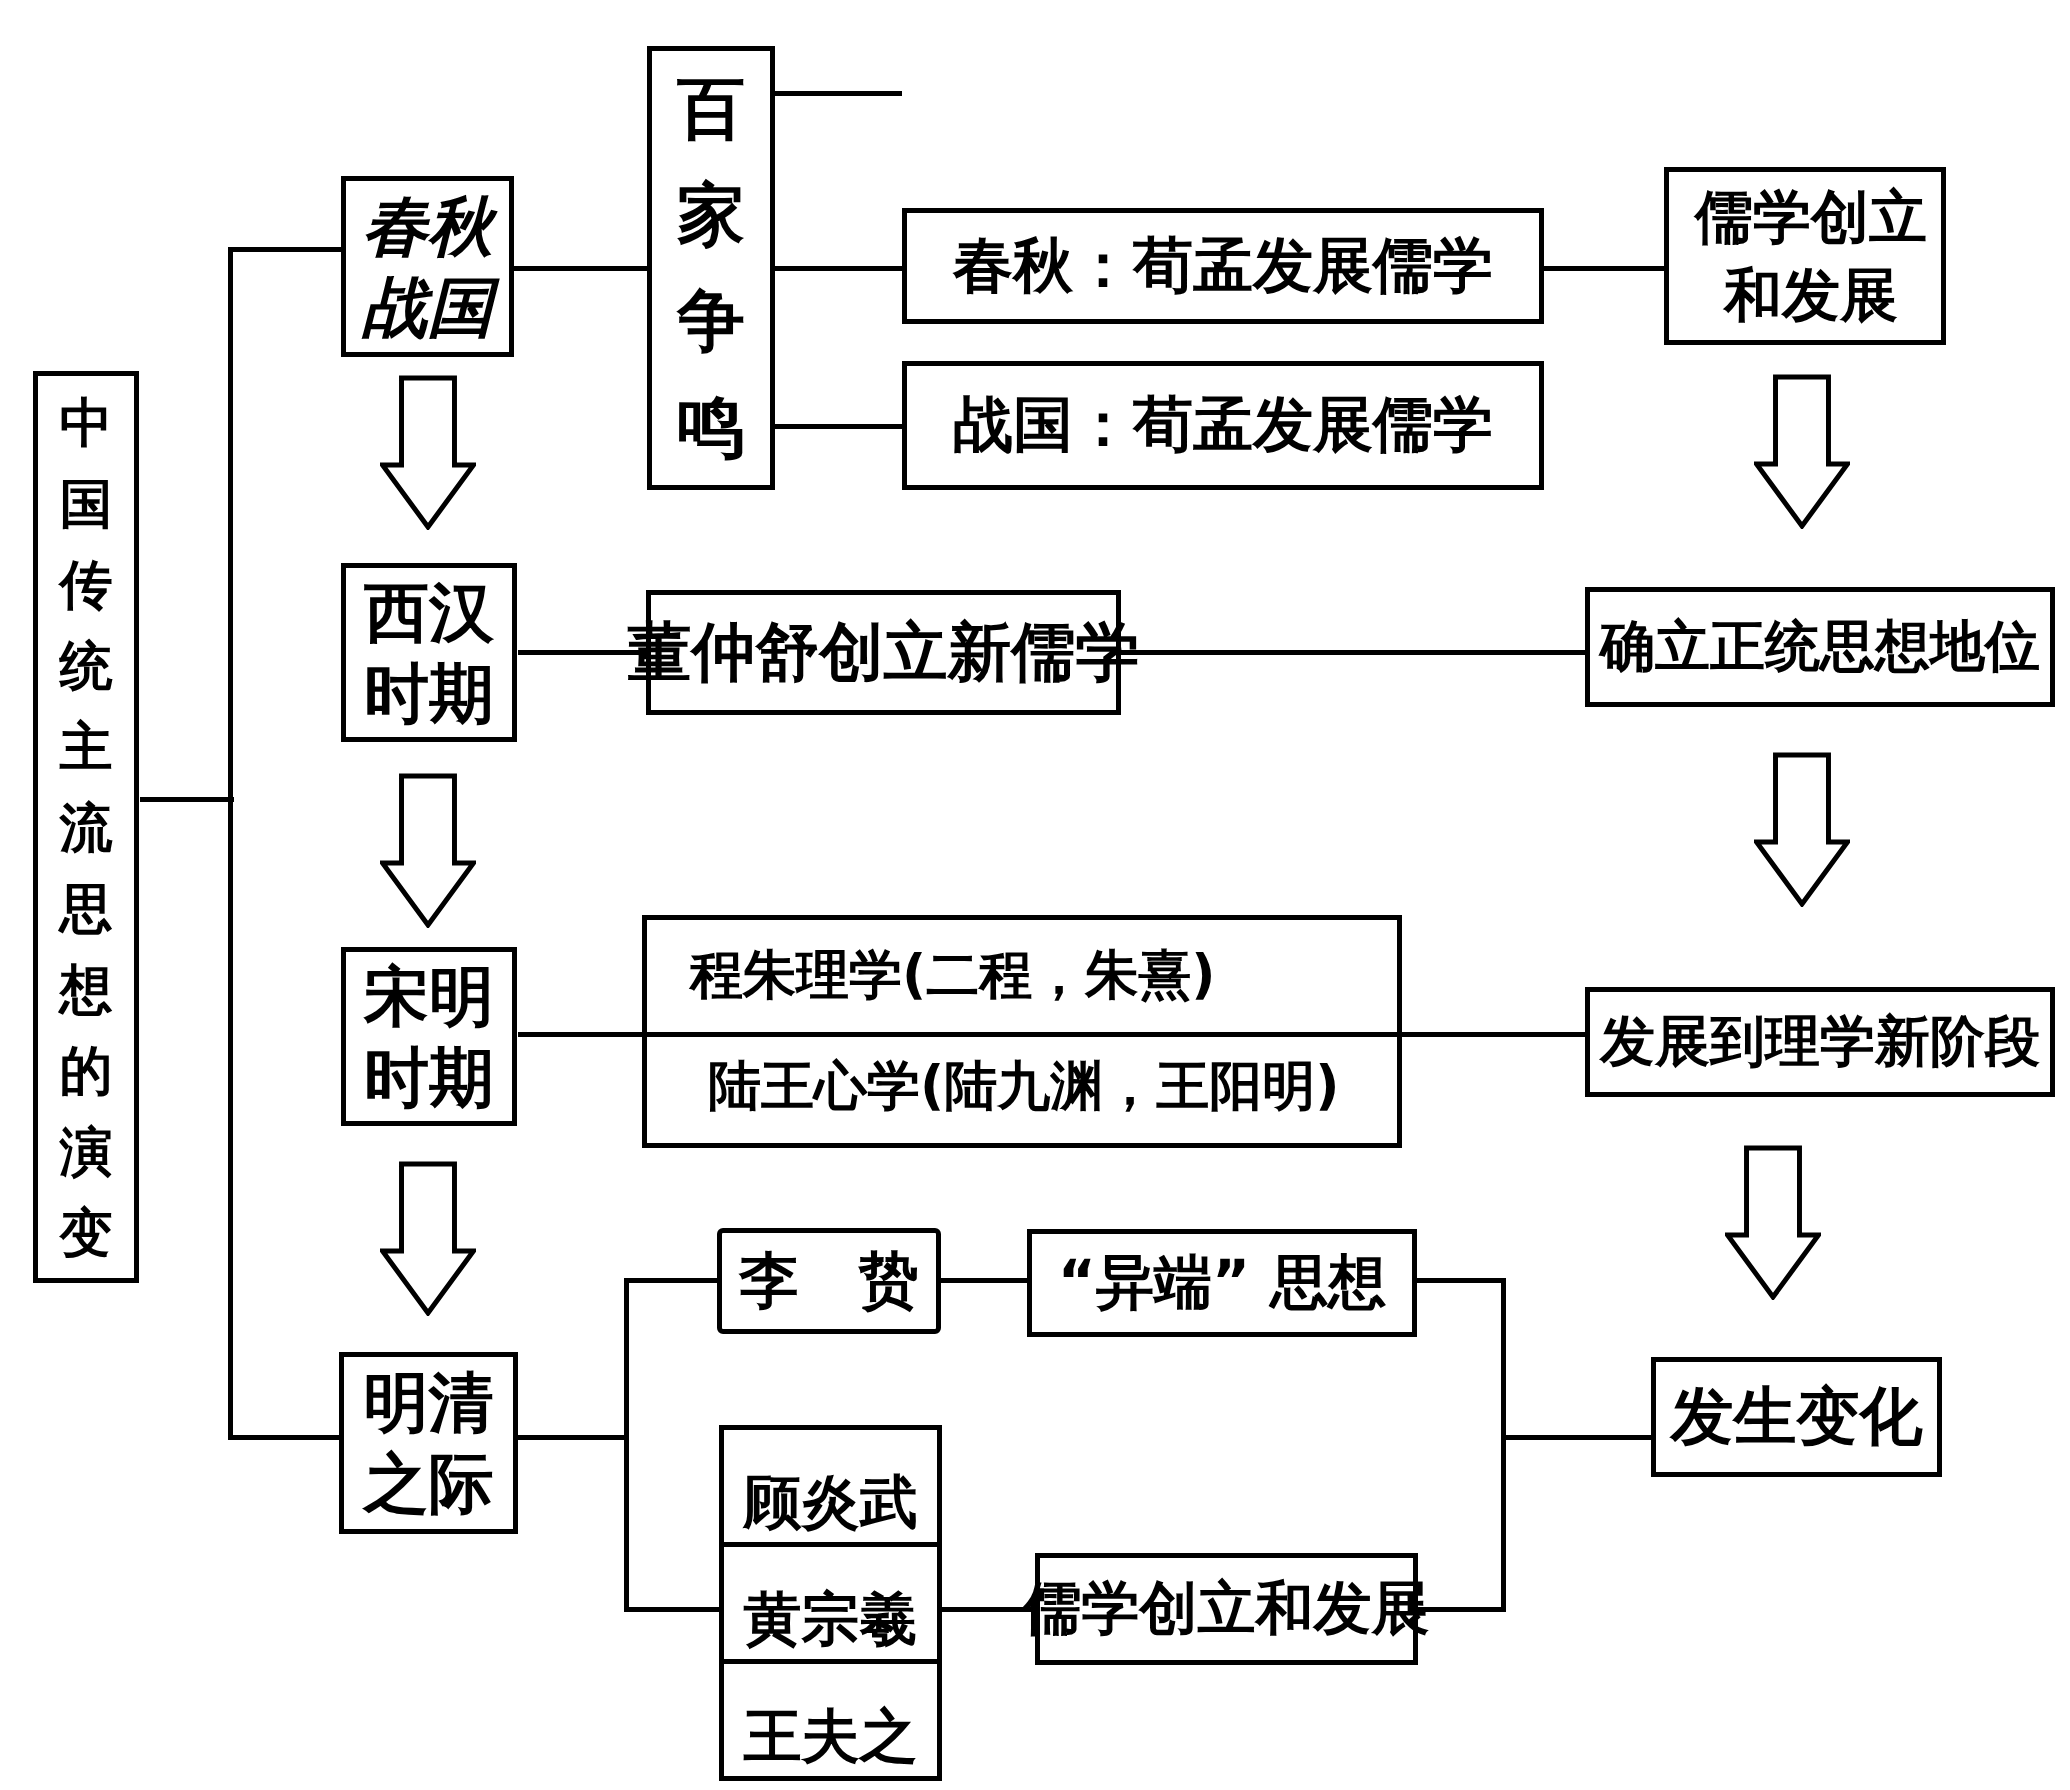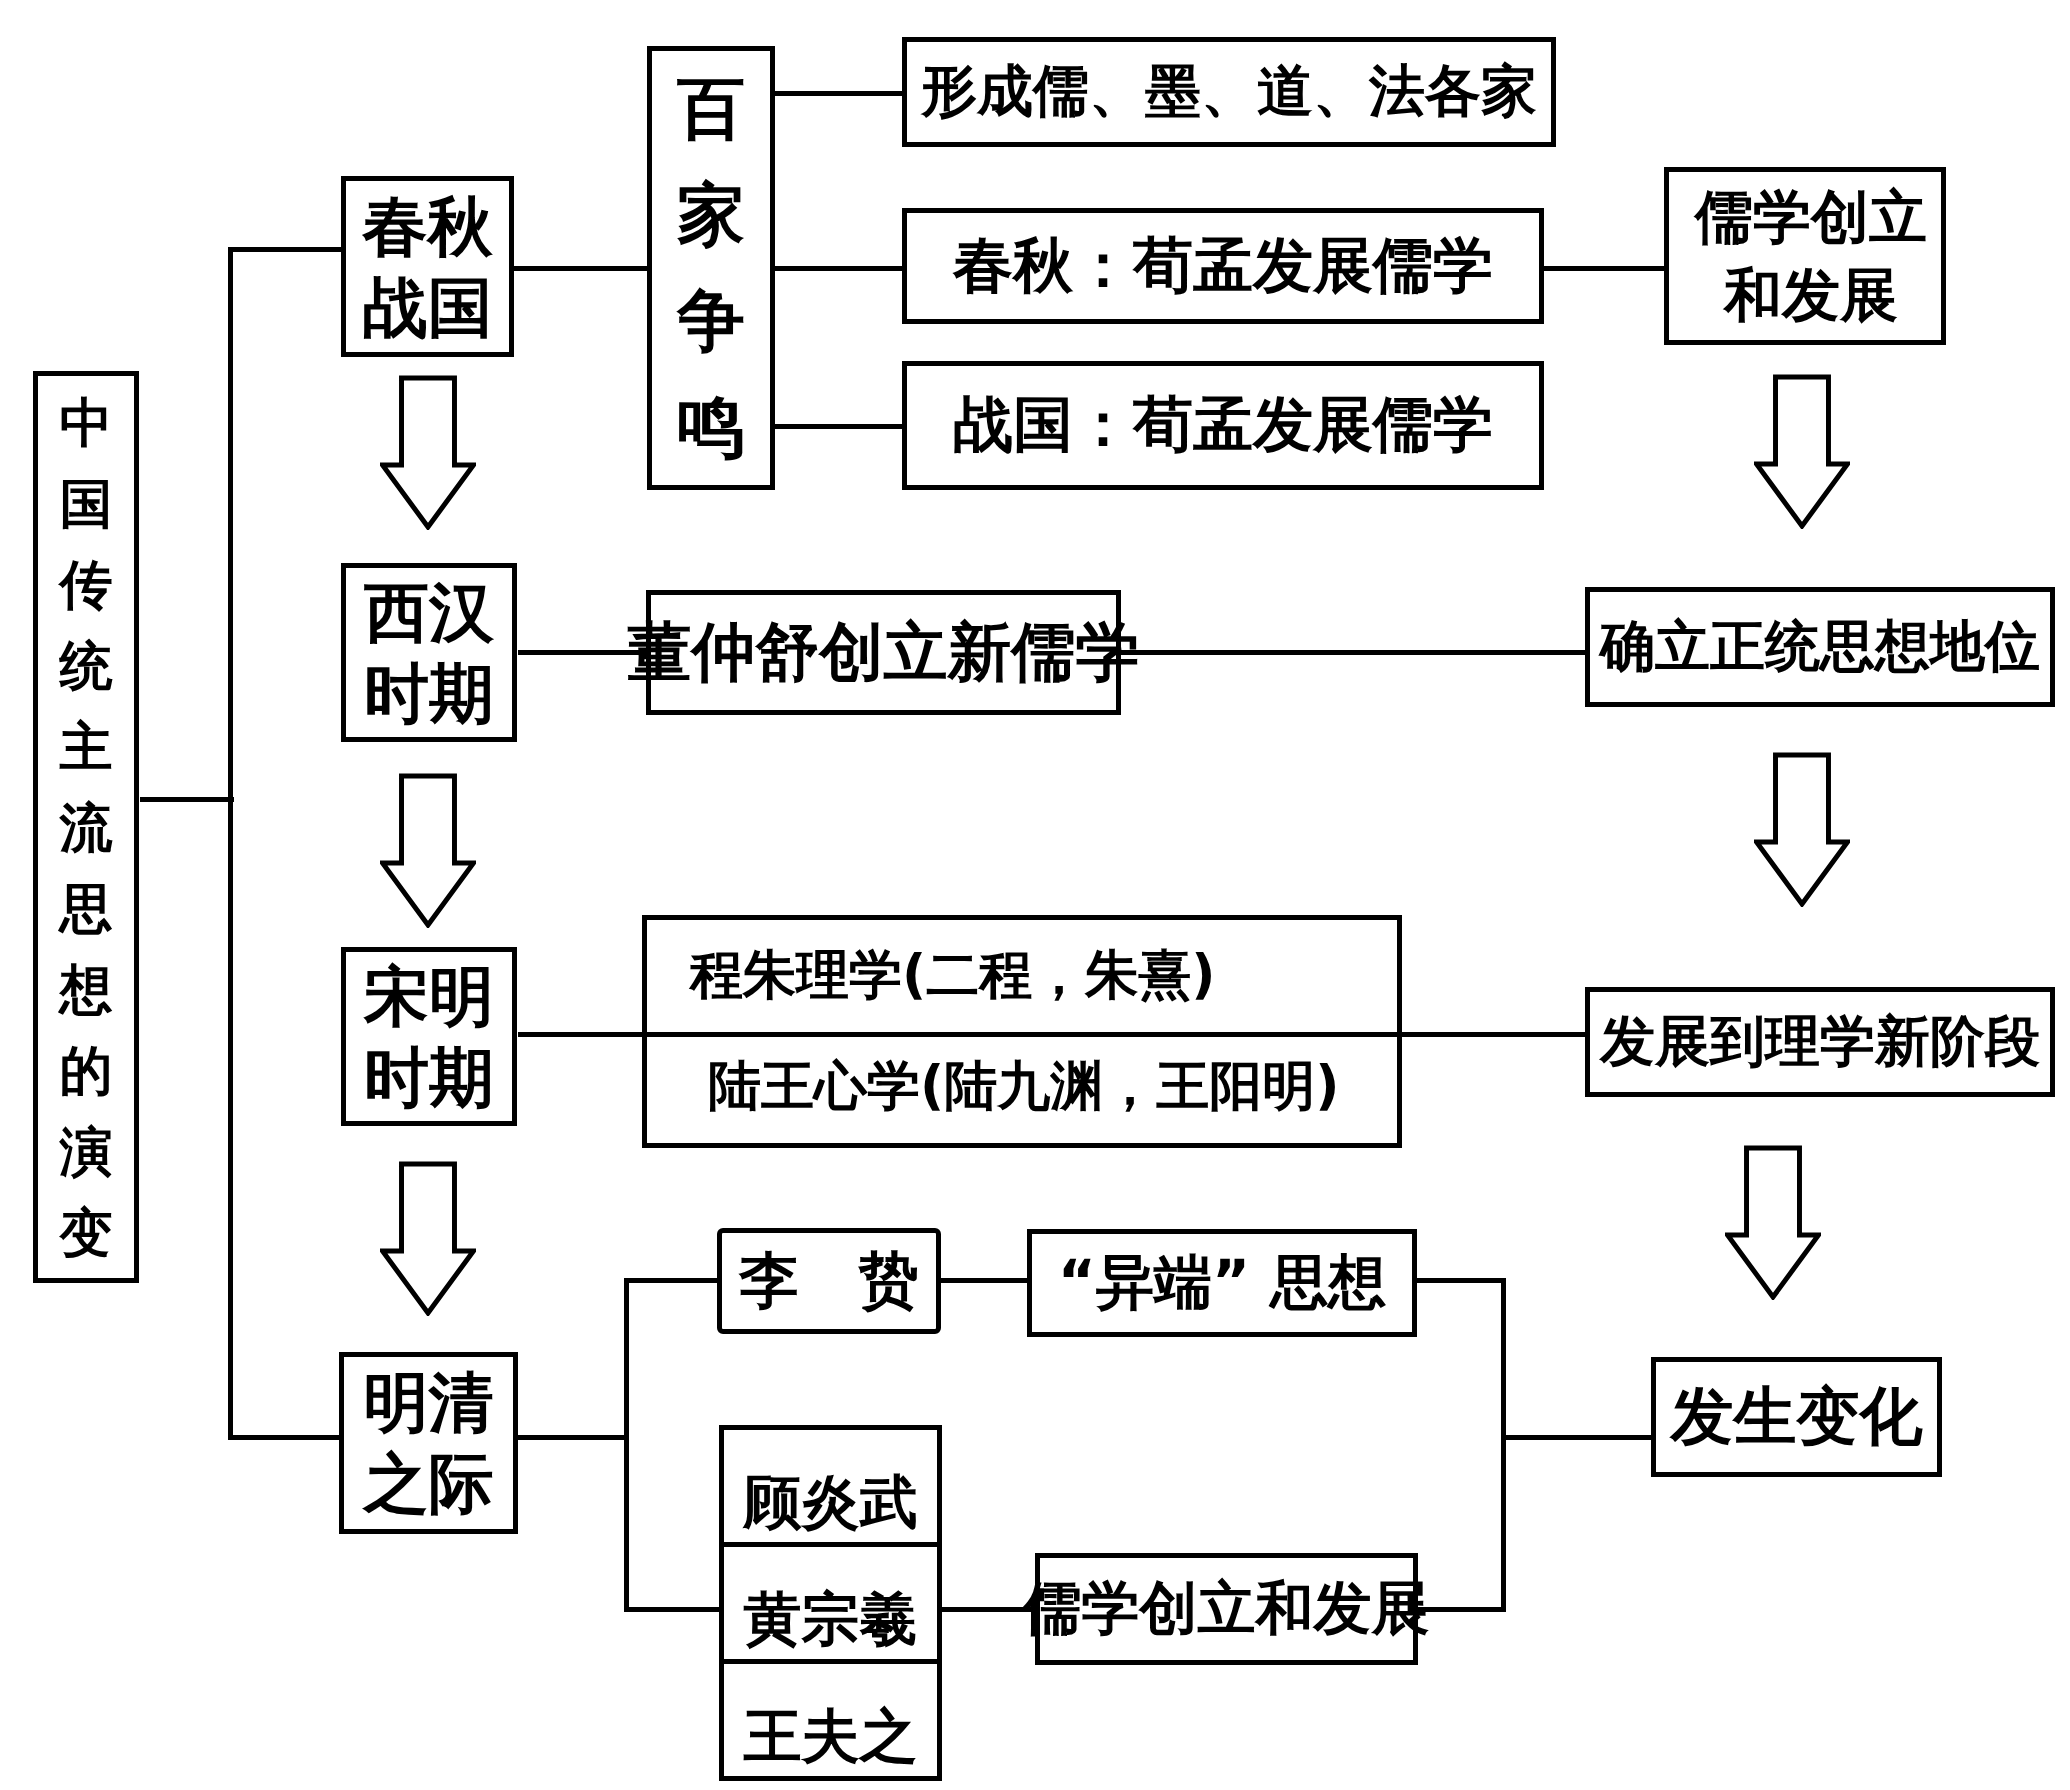--- a/index.html
+++ b/index.html
@@ -68,42 +68,39 @@
   </svg>
   <svg class="arrow" style="left:1725px;top:1145px;" width="96" height="155" viewBox="0 0 116 186">
     <polygon points="26,3 90,3 90,108 113,108 58,183 3,108 26,108" fill="#ffffff" stroke="#000000" stroke-width="6"></polygon>
   </svg>
 
   <div class="box wrap" style="left:33px;top:371px;width:106px;height:912px;font-size:53px;line-height:81px;">
     <span style="width:55px;">中国传统主流思想的演变</span>
   </div>
 
   <div class="box wrap" style="left:341px;top:176px;width:173px;height:181px;font-size:65px;line-height:81px;">
-    <span style="width:141px;">春秋战国</span>
+    <span style="width:141px;font-style:italic;">春秋战国</span>
   </div>
 
   <div class="box wrap" style="left:341px;top:563px;width:176px;height:179px;font-size:65px;line-height:81px;">
     <span style="width:141px;">西汉时期</span>
   </div>
 
   <div class="box wrap" style="left:341px;top:947px;width:176px;height:179px;font-size:65px;line-height:81px;">
     <span style="width:141px;">宋明时期</span>
   </div>
 
   <div class="box wrap" style="left:339px;top:1352px;width:179px;height:182px;font-size:65px;line-height:81px;">
     <span style="width:141px;">明清之际</span>
   </div>
 
   <div class="box wrap" style="left:647px;top:46px;width:128px;height:444px;font-size:68px;line-height:106px;">
     <span style="width:71px;">百家争鸣</span>
   </div>
 
-  <div class="box" style="left:902px;top:37px;width:654px;height:110px;font-size:56px;">
-    <span>形成儒、墨、道、法各家</span>
-  </div>
 
   <div class="box" style="left:902px;top:208px;width:642px;height:116px;font-size:60px;">
     <span>春秋：荀孟发展儒学</span>
   </div>
 
   <div class="box" style="left:902px;top:361px;width:642px;height:129px;font-size:60px;">
     <span>战国：荀孟发展儒学</span>
   </div>
 
   <div class="box wrap" style="left:1664px;top:167px;width:282px;height:178px;font-size:58px;line-height:78px;padding-left:12px;">

